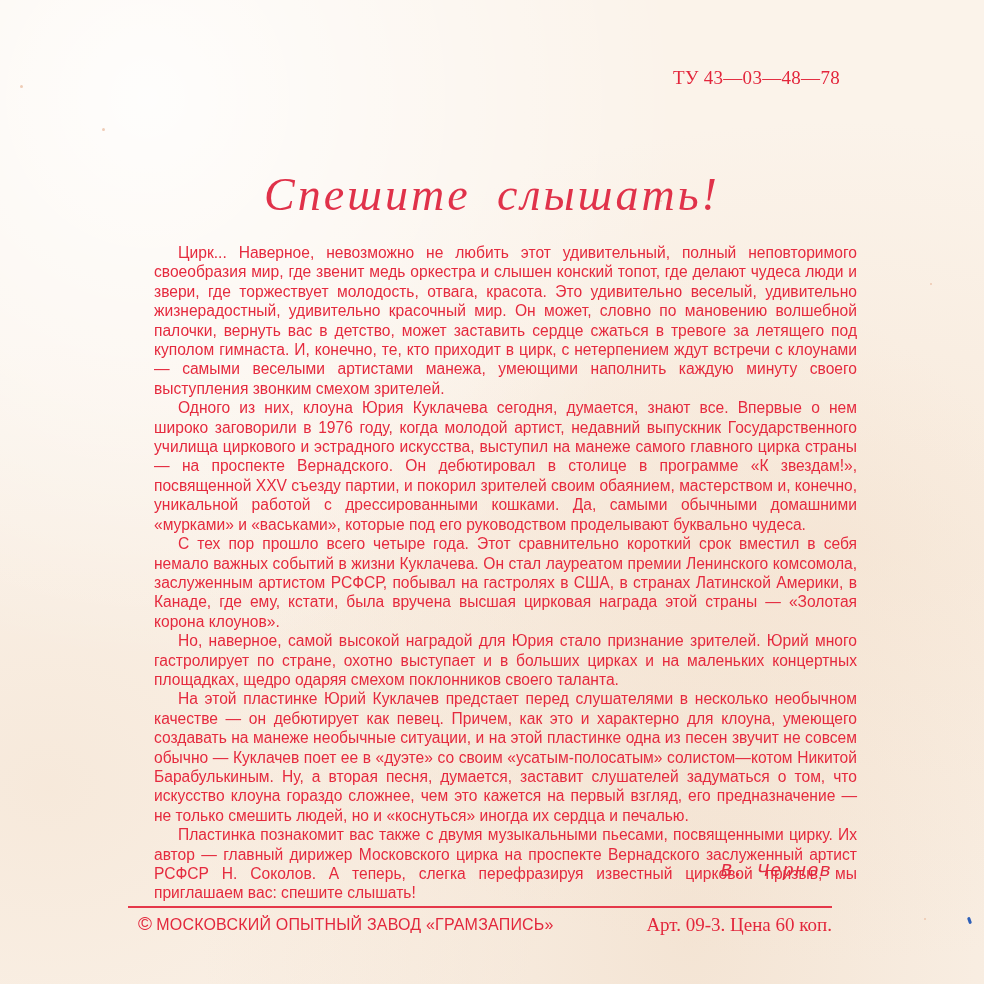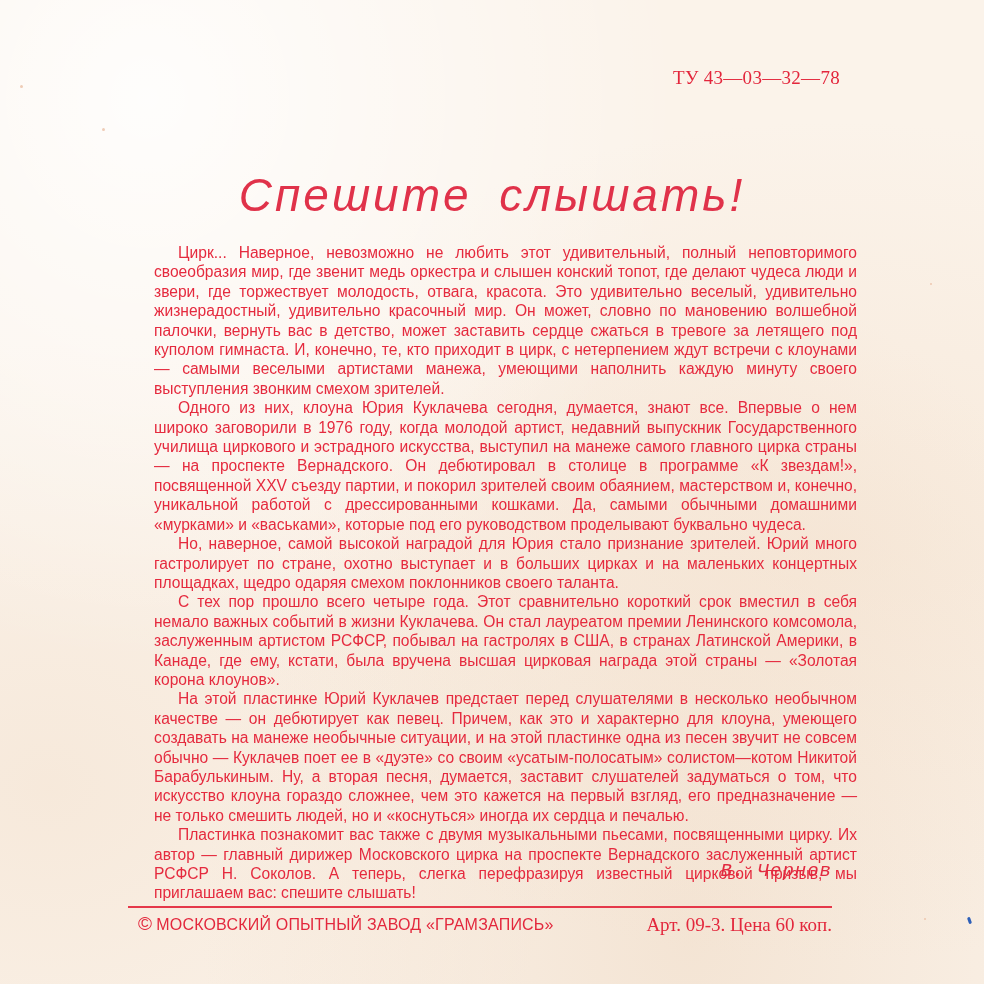--- a/index.html
+++ b/index.html
@@ -30,21 +30,21 @@
       color: #e3263c;
       letter-spacing: 0.3px;
     }
     .catalog div { white-space: nowrap; }
     .title {
       position: absolute;
       left: 0;
       width: 984px;
       top: 168px;
       text-align: center;
-      font-family: Liberation Sans, sans-serif;
+      font-family: Liberation Serif, serif;
       font-style: italic;
       font-size: 46px;
       color: #e0324a;
       letter-spacing: 3px;
       word-spacing: 12px;
     }
     .body-text {
       position: absolute;
       left: 132px;
       top: 243px;
@@ -116,30 +116,30 @@
       height: 7px;
       background: #2d5fb8;
       transform: rotate(-20deg);
       border-radius: 2px;
     }
   </style>
 </head>
 <body>
 
 <div class="catalog">
-  <div>ТУ 43—03—32—78</div>
+  <div>ТУ 43—03—48—78</div>
 </div>
 
 <div class="title">Спешите слышать!</div>
 
 <div class="body-text">
   <p>Цирк... Наверное, невозможно не любить этот удивительный, полный неповторимого своеобразия мир, где звенит медь оркестра и слышен конский топот, где делают чудеса люди и звери, где торжествует молодость, отвага, красота. Это удивительно веселый, удивительно жизнерадостный, удивительно красочный мир. Он может, словно по мановению волшебной палочки, вернуть вас в детство, может заставить сердце сжаться в тревоге за летящего под куполом гимнаста. И, конечно, те, кто приходит в цирк, с нетерпением ждут встречи с клоунами — самыми веселыми артистами манежа, умеющими наполнить каждую минуту своего выступления звонким смехом зрителей.</p>
   <p>Одного из них, клоуна Юрия Куклачева сегодня, думается, знают все. Впервые о нем широко заговорили в 1976 году, когда молодой артист, недавний выпускник Государственного училища циркового и эстрадного искусства, выступил на манеже самого главного цирка страны — на проспекте Вернадского. Он дебютировал в столице в программе «К звездам!», посвященной XXV съезду партии, и покорил зрителей своим обаянием, мастерством и, конечно, уникальной работой с дрессированными кошками. Да, самыми обычными домашними «мурками» и «васьками», которые под его руководством проделывают буквально чудеса.</p>
+  <p>С тех пор прошло всего четыре года. Этот сравнительно короткий срок вместил в себя немало важных событий в жизни Куклачева. Он стал лауреатом премии Ленинского комсомола, заслуженным артистом РСФСР, побывал на гастролях в США, в странах Латинской Америки, в Канаде, где ему, кстати, была вручена высшая цирковая награда этой страны — «Золотая корона клоунов».</p>
   <p>Но, наверное, самой высокой наградой для Юрия стало признание зрителей. Юрий много гастролирует по стране, охотно выступает и в больших цирках и на маленьких концертных площадках, щедро одаряя смехом поклонников своего таланта.</p>
-  <p>С тех пор прошло всего четыре года. Этот сравнительно короткий срок вместил в себя немало важных событий в жизни Куклачева. Он стал лауреатом премии Ленинского комсомола, заслуженным артистом РСФСР, побывал на гастролях в США, в странах Латинской Америки, в Канаде, где ему, кстати, была вручена высшая цирковая награда этой страны — «Золотая корона клоунов».</p>
   <p>На этой пластинке Юрий Куклачев предстает перед слушателями в несколько необычном качестве — он дебютирует как певец. Причем, как это и характерно для клоуна, умеющего создавать на манеже необычные ситуации, и на этой пластинке одна из песен звучит не совсем обычно — Куклачев поет ее в «дуэте» со своим «усатым-полосатым» солистом—котом Никитой Барабулькиным. Ну, а вторая песня, думается, заставит слушателей задуматься о том, что искусство клоуна гораздо сложнее, чем это кажется на первый взгляд, его предназначение — не только смешить людей, но и «коснуться» иногда их сердца и печалью.</p>
   <p>Пластинка познакомит вас также с двумя музыкальными пьесами, посвященными цирку. Их автор — главный дирижер Московского цирка на проспекте Вернадского заслуженный артист РСФСР Н. Соколов. А теперь, слегка перефразируя известный цирковой призыв, мы приглашаем вас: спешите слышать!</p>
 </div>
 
 <div class="signature">В. Чернов</div>
 
 <div class="rule"></div>
 
 <div class="footer-left">
   <span class="copy">©</span><span>МОСКОВСКИЙ ОПЫТНЫЙ ЗАВОД «ГРАМЗАПИСЬ»</span>

